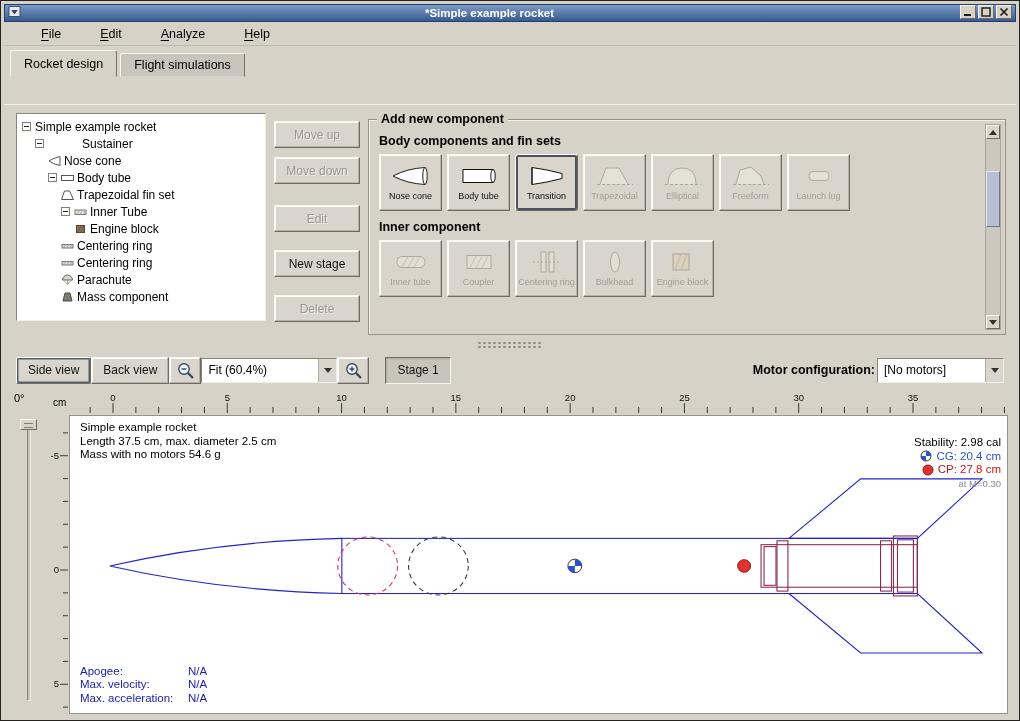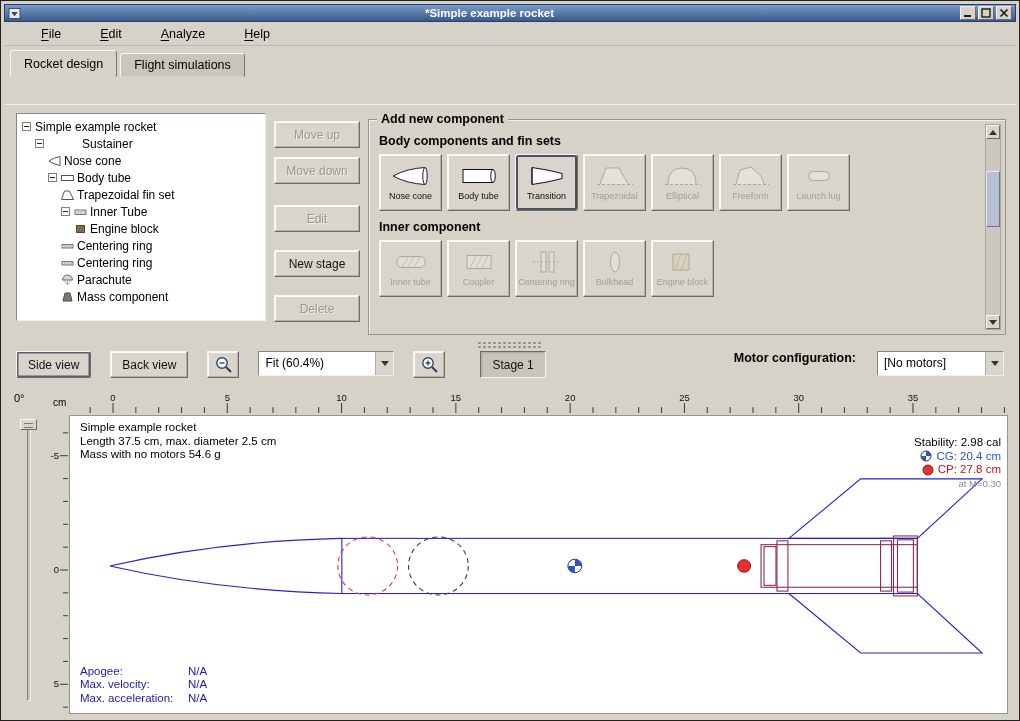--- a/index.html
+++ b/index.html
@@ -2,21 +2,21 @@
 <html style="--rocket-color: #2323cc; --inner-color: #8b2a52; --cg-color: #2b52c8;"><head>
 <meta charset="utf-8">
 <style>
   * { margin:0; padding:0; box-sizing:border-box; }
   html,body { width:1020px; height:721px; overflow:hidden; }
   body { font-family:"Liberation Sans","DejaVu Sans",sans-serif; font-size:12px; background:#8e8c85; }
 
   .window { width:1020px; height:721px; background:#d6d2c8; border:1px solid #222; padding:3px; display:flex; flex-direction:column; }
 
   
-  .titlebar { height:18px; background:linear-gradient(#7b9cc9,#38598d); display:flex; align-items:center; padding:0 3px; gap:4px; border:1px solid #27406b; flex:0 0 18px; }
+  .titlebar { height:18px; background:linear-gradient(#7b9cc9,#38598d); display:flex; padding:0 3px; gap:4px; border:1px solid #27406b; flex:0 0 18px; }
   .tb-icon { width:13px; height:13px; display:inline-flex; }
   .tb-title { flex:1; text-align:center; color:#fff; font-weight:bold; font-size:11.5px; line-height:16px; }
   .tbb { width:16px; height:14px; background:#d6d2c8; border:1px solid; border-color:#f5f2ec #6f6b63 #6f6b63 #f5f2ec; display:inline-flex; align-items:center; justify-content:center; margin-left:2px; cursor:default; }
 
   
   .menubar { height:24px; display:flex; align-items:center; padding:0 6px; border-bottom:1px solid #bdb9b1; flex:0 0 24px; }
   .menu-item { padding:3px 8px; font-size:12.5px;margin-left:23px; }
   .menu-item u { text-underline-offset:2px; }
 
   
@@ -58,21 +58,21 @@
   .sb-up { top:0; } .sb-down { bottom:0; }
   .tri-up { width:0; height:0; border-left:4px solid transparent; border-right:4px solid transparent; border-bottom:5px solid #333; }
   .tri-down { width:0; height:0; border-left:4px solid transparent; border-right:4px solid transparent; border-top:5px solid #333; }
   .sb-thumb { position:absolute; left:0; top:46px; width:14px; height:56px; background:#b7c0d2; border:1px solid; border-color:#e3e8f2 #6d7586 #6d7586 #e3e8f2; }
 
   
   .splitter { flex:0 0 12px; display:flex; align-items:center; justify-content:center; }
   .splitter-dots { width:66px; height:8px; background-image:radial-gradient(circle,#8f8b83 1px,transparent 1.4px); background-size:5px 4px; }
 
   
-  .view-toolbar { flex:0 0 38px; display:flex; padding:0 12px; gap:19px; }
+  .view-toolbar { flex:0 0 38px; display:flex; align-items:center; padding:0 12px; gap:0; }
   .btn.tool { height:27px; padding:0 11px; }
   .btn.focused { box-shadow:inset 0 0 0 1.5px #565d6b; border-radius:2px; }
   .btn.icon-btn { width:32px; height:27px; display:inline-flex; align-items:center; justify-content:center; padding:0; }
   .btn.pressed { border-color:#6f6b63 #f8f6f0 #f8f6f0 #6f6b63; box-shadow:inset 1px 1px 2px #aaa69e; background:#c8c4bb; }
   .btn.stage { margin-left:16px; }
   .combo { height:25px; background:#fff; border:1px solid; border-color:#8a867e #f2efe9 #f2efe9 #8a867e; display:flex; align-items:stretch; }
   .combo-text { flex:1; padding:4px 6px 0; font-size:12px; white-space:nowrap; overflow:hidden; }
   .combo-btn { width:18px; background:#d9d5cc; border-left:1px solid #b0aca4; display:flex; align-items:center; justify-content:center; }
   .arrow-down { width:0; height:0; border-left:4px solid transparent; border-right:4px solid transparent; border-top:5px solid #333; }
   .zoom-combo { width:136px; }

